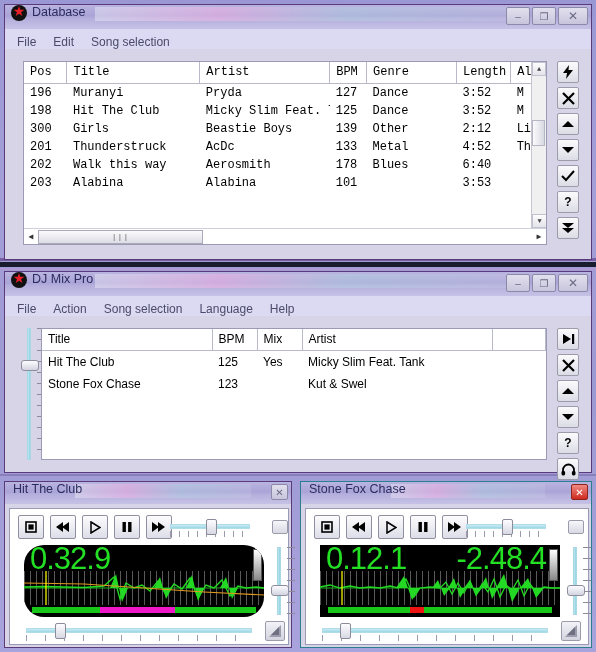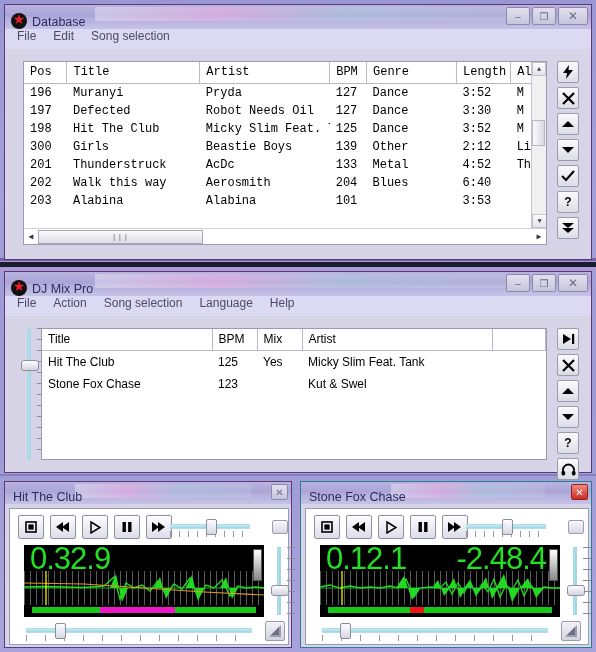--- a/index.html
+++ b/index.html
@@ -11,37 +11,37 @@
     position: relative;
   }
   
   .desk-streak { position:absolute; left:0; width:596px; pointer-events:none; }
 
   
   .win { position:absolute; background:#d7d4e8; border:1px solid #5b3a7a; }
   .titlebar {
     height:24px; position:relative;
     background:linear-gradient(180deg,#b9b4e0 0%,#a9a4d6 45%,#b3aedc 55%,#c6c2e6 100%);
-    display:flex; align-items:flex-end; overflow:hidden;
+    display:flex; align-items:flex-start; overflow:hidden;
   }
   .titlebar .sheen { position:absolute; top:2px; left:90px; right:80px; height:14px;
      background:linear-gradient(100deg, rgba(255,255,255,0.35), rgba(255,180,230,0.45) 30%, rgba(180,230,230,0.3) 60%, rgba(255,255,255,0.1)); }
   .appicon { width:16px; height:16px; margin:0 5px 0 6px; border-radius:50%;
      background:#111; position:relative; flex:none; z-index:2; }
   .appicon:after{ content:"★"; position:absolute; left:0; top:-3px; width:16px; text-align:center;
      color:#e8202a; font-size:14px; line-height:18px; }
   .wtitle { font-size:12.5px; color:#2b2b5f; z-index:2; white-space:nowrap; }
   .wbtns { position:absolute; right:3px; top:2px; display:flex; gap:2px; z-index:3; }
   .wbtn { width:24px; height:18px; border:1px solid #8b88a8;
      background:linear-gradient(180deg,#e2e0ee,#c8c5dc);
      display:flex; align-items:center; justify-content:center;
      font-size:10px; color:#6a6a84; border-radius:2px; }
   .wbtn.close { width:30px; font-size:12px; }
   .wbtn.red { background:linear-gradient(180deg,#f08a82,#cf2a20); border-color:#8e241c; color:#fff; }
-  .menubar { height:20px; background:#dcdaf2; display:flex; align-items:flex-start;
+  .menubar { height:20px; background:#dcdaf2; display:flex; align-items:flex-end;
      padding-left:12px; gap:17px; color:#4a4a6a; font-size:12px; }
   .client { background:#ffffff; }
 
   
   .tblwrap { position:relative; background:#fff; border:1px solid #9a9ab4; overflow:hidden; }
   table.grid { border-collapse:collapse; width:100%; font-size:12px; table-layout:fixed; }
   table.grid th { font-weight:normal; text-align:left; padding:3px 0 4px 6px;
      border-right:1px solid #b9b9c9; border-bottom:1px solid #b9b9c9; color:#000; background:#fff; }
   table.grid td { padding:2px 0 2px 6px; color:#000; white-space:nowrap; overflow:hidden; }
   .red-rows td { color:#ee1c24; }
@@ -152,29 +152,20 @@
         <tr>
           <td>196</td>
           <td>Muranyi</td>
           <td>Pryda</td>
           <td>127</td>
           <td>Dance</td>
           <td>3:52</td>
           <td>M</td>
         </tr>
         <tr>
-          <td>197</td>
-          <td>Defected</td>
-          <td>Robot Needs Oil</td>
-          <td>127</td>
-          <td>Dance</td>
-          <td>3:30</td>
-          <td>M</td>
-        </tr>
-        <tr>
           <td>198</td>
           <td>Hit The Club</td>
           <td>Micky Slim Feat. Tank</td>
           <td>125</td>
           <td>Dance</td>
           <td>3:52</td>
           <td>M</td>
         </tr>
         <tr>
           <td>300</td>
@@ -191,21 +182,21 @@
           <td>AcDc</td>
           <td>133</td>
           <td>Metal</td>
           <td>4:52</td>
           <td>Th</td>
         </tr>
         <tr>
           <td>202</td>
           <td>Walk this way</td>
           <td>Aerosmith</td>
-          <td>204</td>
+          <td>178</td>
           <td>Blues</td>
           <td>6:40</td>
           <td></td>
         </tr>
         <tr>
           <td>203</td>
           <td>Alabina</td>
           <td>Alabina</td>
           <td>101</td>
           <td></td>
@@ -403,21 +394,21 @@
         </div>
     </div>
 
     <div class="hslider" style="left:160px;top:10px;width:80px;">
       <div class="rail"></div>
       <div class="ticks"></div>
       <div class="thumb" style="left:36px;"></div>
     </div>
     <div class="minibtn" style="position:absolute;left:262px;top:11px;"></div>
 
-    <div class="wave" style="left:14px;top:36px;width:240px;height:72px;">
+    <div class="wave" style="left:14px;top:36px;width:240px;height:72px;border-radius:20px;">
       <div class="tleft">0.32.9</div>
       <div class="grid-lines" style="top:26px;height:34px;"></div>
       <svg width="240" height="34" viewBox="0 0 240 34" style="position:absolute;left:0;top:26px;">
         <line x1="0" y1="17" x2="240" y2="17" stroke="#1faa1f" stroke-width="1"></line>
         <polyline points="0,16 20,15.5 40,16 60,16.5 80,15 90,6 96,28 102,12 110,17 118,14 126,20 134,10 142,24 150,13 158,18 166,7 174,27 182,14 190,17 198,9 206,25 214,15 222,17 232,16 240,17" fill="none" stroke="#23d923" stroke-width="1.4"></polyline>
         <polygon points="86,17 92,3 98,31 104,17" fill="#23d923"></polygon>
         <polygon points="130,17 136,6 142,28 148,17" fill="#23d923"></polygon>
         <polygon points="162,17 168,4 174,30 180,17" fill="#23d923"></polygon>
         <polygon points="196,17 202,6 208,28 214,17" fill="#23d923"></polygon>
         <polyline points="0,12 60,13 120,17 180,21 240,24" fill="none" stroke="#e09a20" stroke-width="1.2"></polyline>

